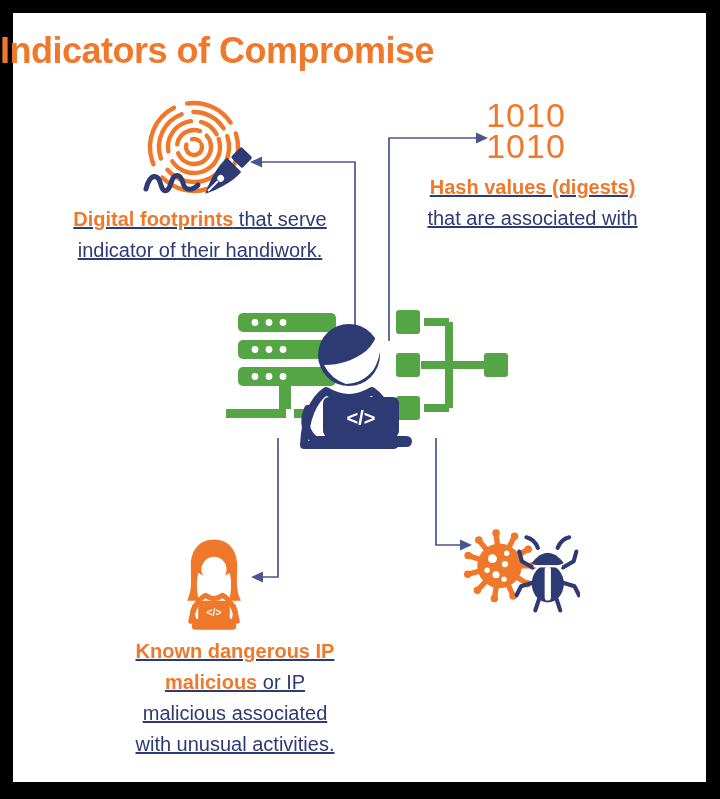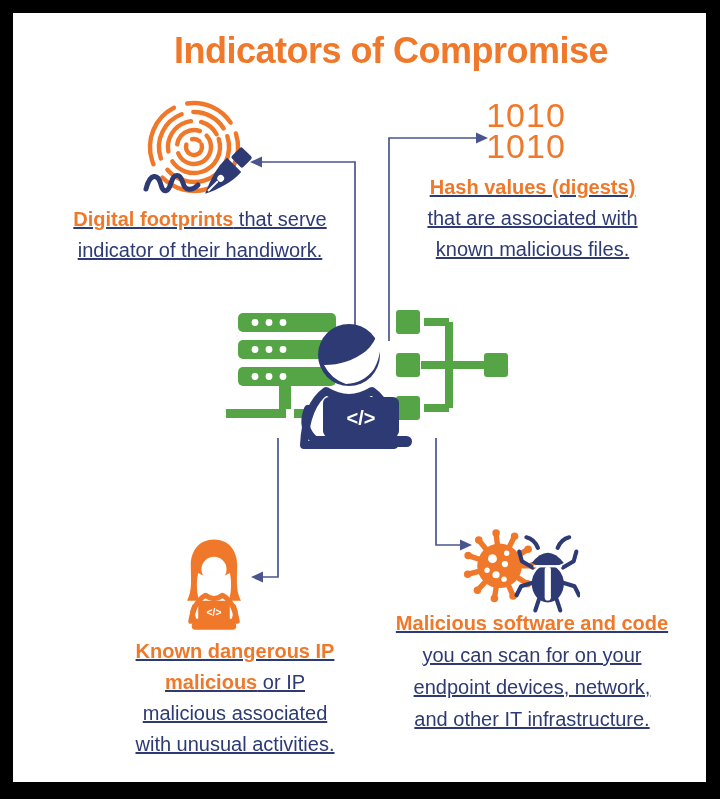--- a/index.html
+++ b/index.html
@@ -1,19 +1,19 @@
 <!DOCTYPE html>
 <html style="--orange: #F0782A; --navy: #2E3A74; --green: #55A546; --arrow: #4A5590; --frame: #000000; --card_bg: #FFFFFF;"><head>
 <meta charset="utf-8">
 <style>
   html,body{margin:0;padding:0;background:#000;}
   .frame{position:relative;width:720px;height:799px;background:var(--frame,#000);border-radius:12px;overflow:hidden;
          font-family:"Liberation Sans",sans-serif;}
   .card{position:absolute;left:13px;top:13px;right:14px;bottom:17px;background:var(--card_bg,#fff);}
-  .title{position:absolute;top:30px;left:0;width:608px;text-align:right;
+  .title{position:absolute;top:30px;left:0;width:608px;text-align:left;
          font-size:36px;font-weight:700;color:var(--orange,#F0782A);letter-spacing:-.5px;z-index:3;}
   .caption{position:absolute;text-align:center;font-size:20px;line-height:31px;
            color:var(--navy,#2E3A74);z-index:3;margin:0;text-decoration:underline;}
   .caption .ln{display:block;}
   .hl{color:var(--orange,#F0782A);font-weight:700;}
   .binary{position:absolute;left:478px;top:100px;width:96px;text-align:center;z-index:2;
           color:var(--orange,#F0782A);font-weight:400;font-size:34px;line-height:31px;letter-spacing:1px;}
   .icon-box{position:absolute;z-index:2;}
   .arrows{position:absolute;left:0;top:0;z-index:1;}
   .arrow-line{fill:none;stroke:var(--arrow,#4A5590);stroke-width:1.7px;}
@@ -70,21 +70,20 @@
   </p>
 
   <div class="binary">
     <div>1010</div>
     <div>1010</div>
   </div>
 
   <p class="caption" id="tr-caption">
     <span class="ln hl">Hash values (digests)</span>
     <span class="ln">that are associated with</span>
-    <span class="ln">known malicious files.</span>
   </p>
 
   <svg class="icon-box" style="left:222px;top:293px;" width="290" height="185" viewBox="0 0 290 185">
     <g>
       <g class="g-fill">
         <rect x="16" y="20" width="98" height="19" rx="5"></rect>
         <rect x="16" y="47" width="98" height="19" rx="5"></rect>
         <rect x="16" y="74" width="98" height="19" rx="5"></rect>
         <rect x="57" y="93" width="12" height="23"></rect>
         <rect x="4" y="116" width="60" height="9"></rect>
@@ -193,19 +192,13 @@
         <path d="M 86 96 L 82 108"></path>
           <path d="M 106 96 L 110 108"></path>
       </g>
       <path class="n-fill" d="M 78 55 Q 96 32 114 55 Q 96 64 78 55 Z"></path>
       <ellipse class="n-fill" cx="96" cy="78" rx="18" ry="21"></ellipse>
       <rect class="w-fill" x="92.5" y="59" width="7" height="38" rx="3.5"></rect>
       <path class="no-fill" stroke="#fff" stroke-width="2.6" d="M 80 58.5 L 112 58.5"></path>
     </g>
   </svg>
 
-  <p class="caption" id="br-caption">
-    <span class="ln hl">Malicious software and code</span>
-    <span class="ln">you can scan for on your</span>
-    <span class="ln">endpoint devices, network,</span>
-    <span class="ln">and other IT infrastructure.</span>
-  </p>
 </div>
 
 </body></html>

